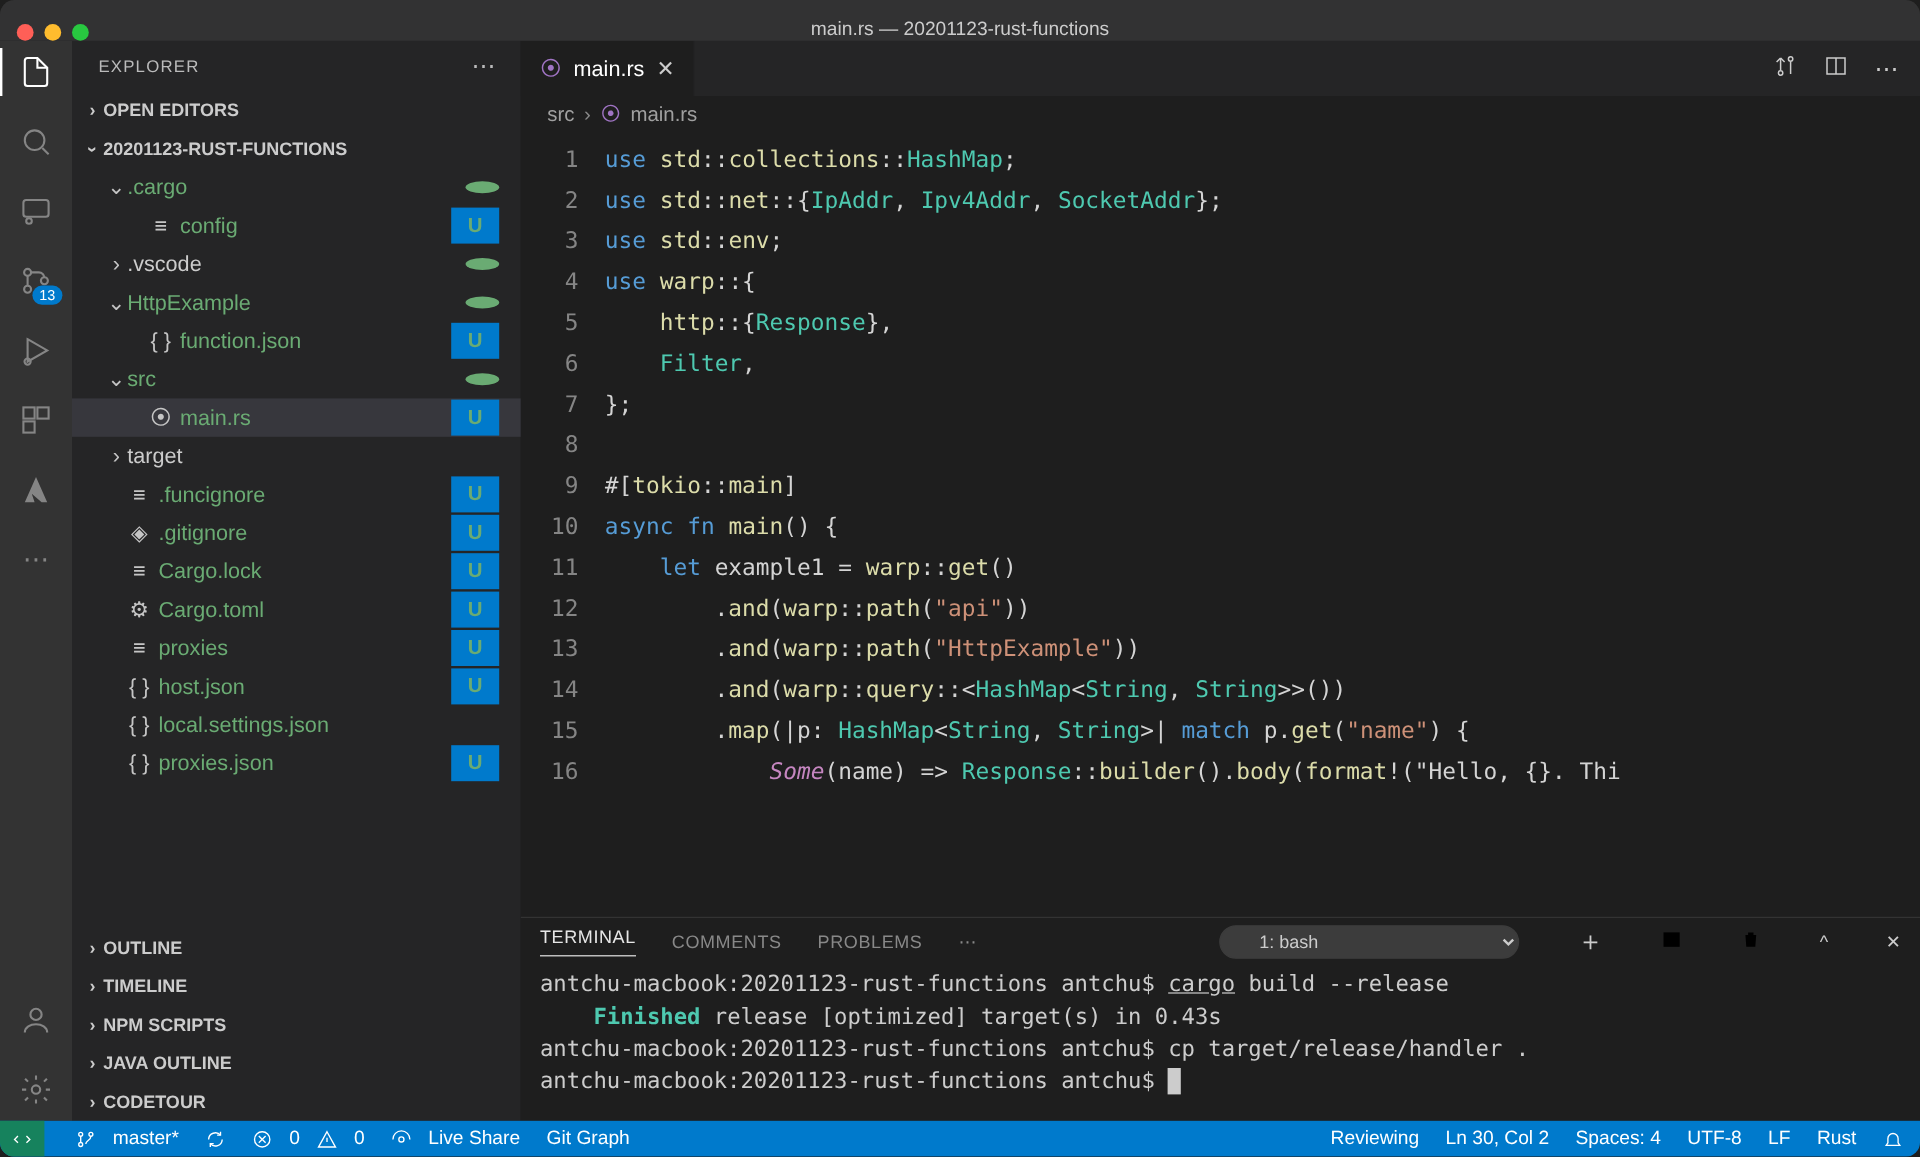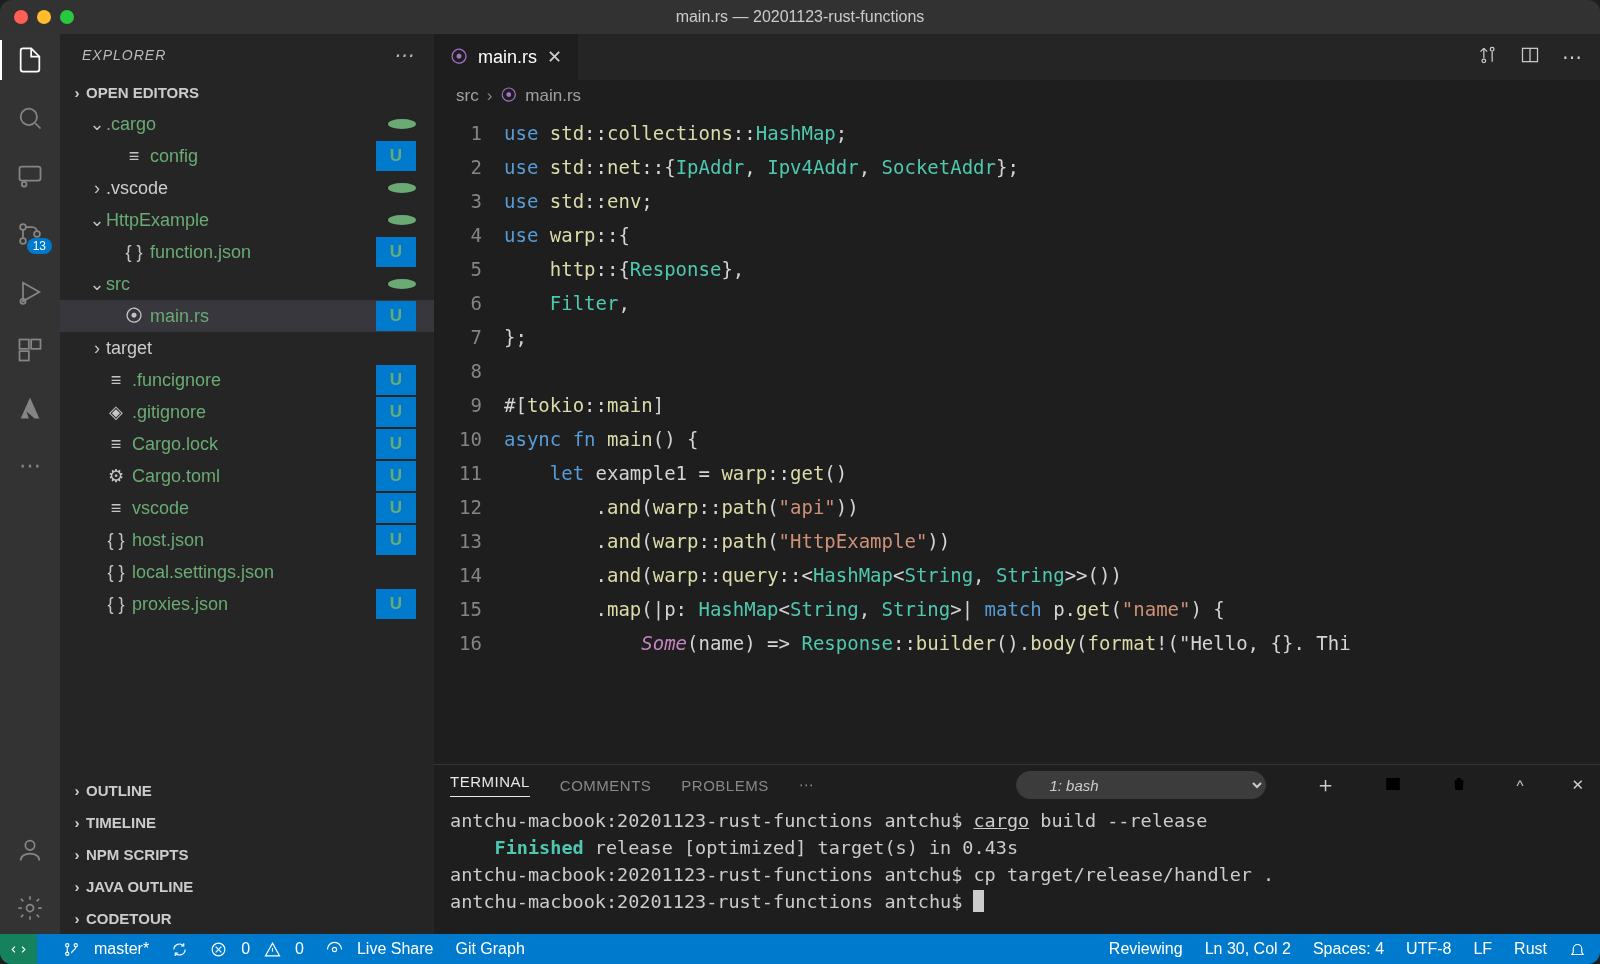--- a/index.html
+++ b/index.html
@@ -1,40 +1,40 @@
 <!DOCTYPE html>
 <html><head>
 <meta charset="utf-8">
 <style>
 * { margin:0; padding:0; box-sizing:border-box; }
 html, body { width:1600px; height:964px; font-family:-apple-system,BlinkMacSystemFont,"Segoe UI",sans-serif; background:#1e1e1e; color:#ccc; overflow:hidden; font-size:17px; }
 .window { width:100%; height:100%; display:flex; flex-direction:column; background:#1e1e1e; border-radius:12px; overflow:hidden; }
 
 
-.titlebar { height:34px; background:#323233; display:flex; align-items:center; position:relative; }
+.titlebar { height:34px; background:#323233; display:flex; align-items:flex-end; position:relative; }
 .traffic { display:flex; gap:9px; padding-left:14px; }
 .dot { width:14px; height:14px; border-radius:50%; }
 .dot.red{background:#ff5f57;} .dot.yellow{background:#febc2e;} .dot.green{background:#28c840;}
 .title-text{ position:absolute; left:50%; transform:translateX(-50%); font-size:16px; color:#ccc; }
 
 
 .body { flex:1; display:flex; min-height:0; }
 
 
 .activity { width:60px; background:#333333; display:flex; flex-direction:column; justify-content:space-between; align-items:center; padding-top:10px; padding-bottom:10px;}
 .act-group { display:flex; flex-direction:column; align-items:center; gap:26px;}
 .act-icon { width:32px; height:32px; display:flex; align-items:center; justify-content:center; color:#858585; cursor:pointer; position:relative; }
 .act-icon.active{ color:#fff; }
 .act-icon.active::before{ content:''; position:absolute; left:-14px; top:-4px; bottom:-4px; width:2px; background:#fff;}
 .act-icon svg{ width:28px; height:28px; stroke:currentColor; fill:none; stroke-width:1.5;}
 .act-badge{ position:absolute; bottom:-4px; right:-6px; background:#007acc; color:#fff; font-size:12px; border-radius:10px; padding:1px 6px;}
 
 
 .sidebar { width:374px; background:#252526; display:flex; flex-direction:column; }
-.side-hdr { height:42px; display:flex; align-items:center; justify-content:space-between; padding:0 20px 0 22px; font-size:14px; color:#bbb; letter-spacing:1px;font-style:italic; }
+.side-hdr { height:42px; display:flex; align-items:center; justify-content:space-between; padding:0 20px 0 22px; font-size:14px; color:#bbb; letter-spacing:1px; }
 .side-hdr .dots{ color:#bbb; font-size:20px; }
 .sec-hdr { height:32px; display:flex; align-items:center; padding-left:8px; font-size:15px; color:#ccc; font-weight:700; cursor:pointer; }
 .sec-hdr .chev{ width:18px; display:inline-flex; justify-content:center; color:#ccc;}
 .tree{ flex:1; overflow:auto; }
 .row{ height:32px; display:flex; align-items:center; font-size:18px; cursor:pointer; position:relative;}
 .row.sel{ background:#37373d;}
 .row .status{ position:absolute; right:18px; font-size:17px; font-weight:600;}
 .row .status.U{ color:#6aab73;}
 .row .status.dot{ width:10px;height:10px;border-radius:50%; background:#6aab73; }
 .row .ic{ width:20px; display:inline-flex; justify-content:center; color:#c5c5c5; margin-right:6px;}
@@ -57,21 +57,21 @@
 .code{ flex:1; font-family:Menlo,Consolas,monospace; font-size:19px; line-height:34px; white-space:pre; color:#d4d4d4; padding-top:4px; overflow:hidden;}
 .kw{ color:#569cd6;} .kw2{ color:#c586c0;font-style:italic;} .fn{ color:#dcdcaa;} .ty{ color:#4ec9b0;}
 .str{ color:#ce9178;}
 
 
 .panel{ height:170px; background:#1e1e1e; border-top:1px solid #333; display:flex; flex-direction:column;}
 .panel-tabs{ height:40px; display:flex; align-items:center; padding:0 16px; gap:30px; color:#888; font-size:15px;justify-content:flex-end;}
 .panel-tabs .pt{ cursor:pointer; letter-spacing:0.5px;}
 .panel-tabs .pt.active{ color:#e7e7e7; border-bottom:1px solid #e7e7e7; padding-bottom:6px;}
 .panel-tabs .spacer{ flex:1;}
-.panel-tabs select.tsel{ background:#3c3c3c; border:1px solid #3c3c3c; color:#ccc; font-size:15px; height:28px; width:250px; padding-left:28px; border-radius:14px;font-style:italic;}
+.panel-tabs select.tsel{ background:#3c3c3c; border:1px solid #3c3c3c; color:#ccc; font-size:15px; height:28px; width:250px; padding-left:28px; border-radius:14px;}
 .panel-tabs .picon{ color:#ccc; cursor:pointer;}
 .term{ flex:1; font-family:Menlo,Consolas,monospace; font-size:18.5px; line-height:27px; padding:2px 16px 8px 16px; color:#ccc; white-space:pre;}
 .term .grn{ color:#4ec9b0; font-weight:600;}
 .term .ul{ text-decoration:underline;}
 .term .cur{ display:inline-block; width:11px; height:22px; background:#ccc; vertical-align:text-bottom;}
 
 
 .status{ height:30px; background:#007acc; display:flex; align-items:center; color:#fff; font-size:16px; padding:0 14px; gap:22px;}
 .status .grp{ display:flex; align-items:center; gap:14px; cursor:pointer;}
 .status .sp{ flex:1;}
@@ -166,20 +166,24 @@
 
     <div class="sidebar">
       <div class="side-hdr">
         <span>EXPLORER</span>
         <span class="dots">⋯</span>
       </div>
       <div class="sec-hdr">
         <span class="chev">›</span>
           <span>OPEN EDITORS</span>
       </div>
+      <div class="sec-hdr">
+        <span class="chev" style="transform:rotate(90deg);">›</span>
+          <span>20201123-RUST-FUNCTIONS</span>
+      </div>
       <div class="tree" id="tree">
           <div class="row git" style="padding-left: 28px;">
             <span class="chev">⌄</span>
             <span class="lbl">.cargo</span>
             <span class="status dot"></span>
           </div>
           <div class="row git" style="padding-left: 46px;">
             <span class="chev"></span>
             <span class="ic">≡</span>
             <span class="lbl">config</span>
@@ -236,21 +240,21 @@
           </div>
           <div class="row git" style="padding-left: 28px;">
             <span class="chev"></span>
             <span class="ic">⚙</span>
             <span class="lbl">Cargo.toml</span>
             <span class="status U">U</span>
           </div>
           <div class="row git" style="padding-left: 28px;">
             <span class="chev"></span>
             <span class="ic">≡</span>
-            <span class="lbl">vscode</span>
+            <span class="lbl">proxies</span>
             <span class="status U">U</span>
           </div>
           <div class="row git" style="padding-left: 28px;">
             <span class="chev"></span>
             <span class="ic icon-json">{ }</span>
             <span class="lbl">host.json</span>
             <span class="status U">U</span>
           </div>
           <div class="row git" style="padding-left: 28px;">
             <span class="chev"></span>

